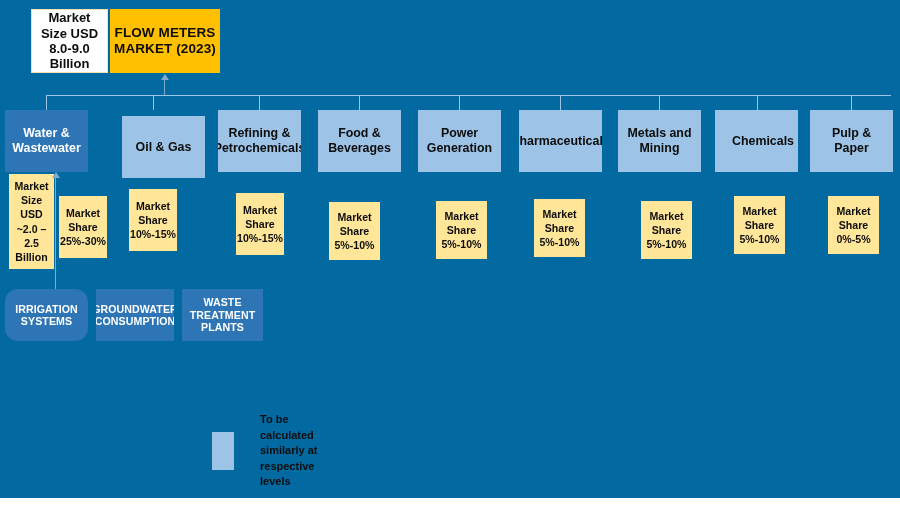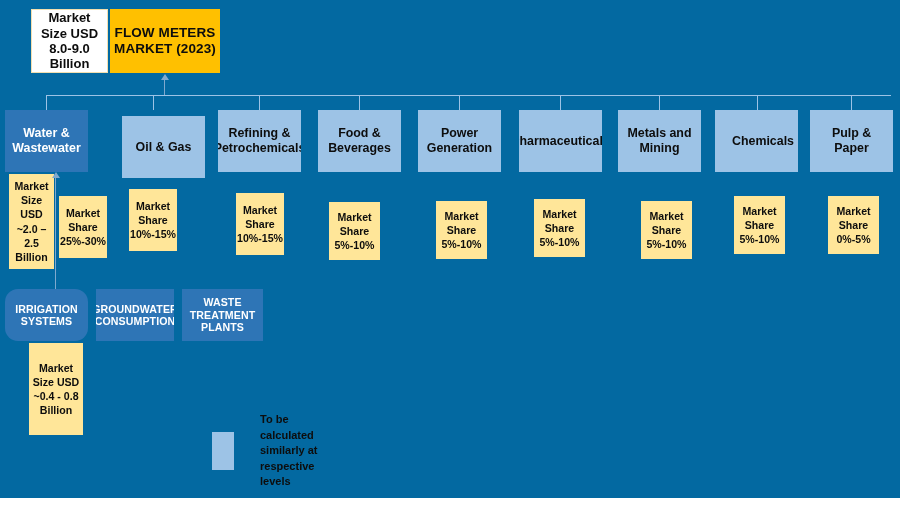--- a/index.html
+++ b/index.html
@@ -178,18 +178,17 @@
 
   <div class="vline-dark" style="left:55px; top:177px; height:112px;"></div>
   <div class="arrow-up" style="left:52px; top:172px;"></div>
 
   <div class="box sub-box" style="left:5px; top:289px; width:83px; height:52px;border-radius:13px;">IRRIGATION SYSTEMS</div>
 
   <div class="box sub-box" style="left:96px; top:289px; width:78px; height:52px;">GROUNDWATER CONSUMPTION</div>
 
   <div class="box sub-box" style="left:182px; top:289px; width:81px; height:52px;">WASTE TREATMENT PLANTS</div>
 
-  <div class="box metric-box" style="left:29px; top:343px; width:54px; height:92px;">Market Size USD ~0.4 - 0.8 Billion</div>
 
   <div class="legend-swatch" style="left:212px; top:432px; width:22px; height:38px;"></div>
   <div class="legend-text" style="left:240px; top:412px; width:68px;">To be calculated similarly at respective levels</div>
 
 </div>
 
 </body></html>

